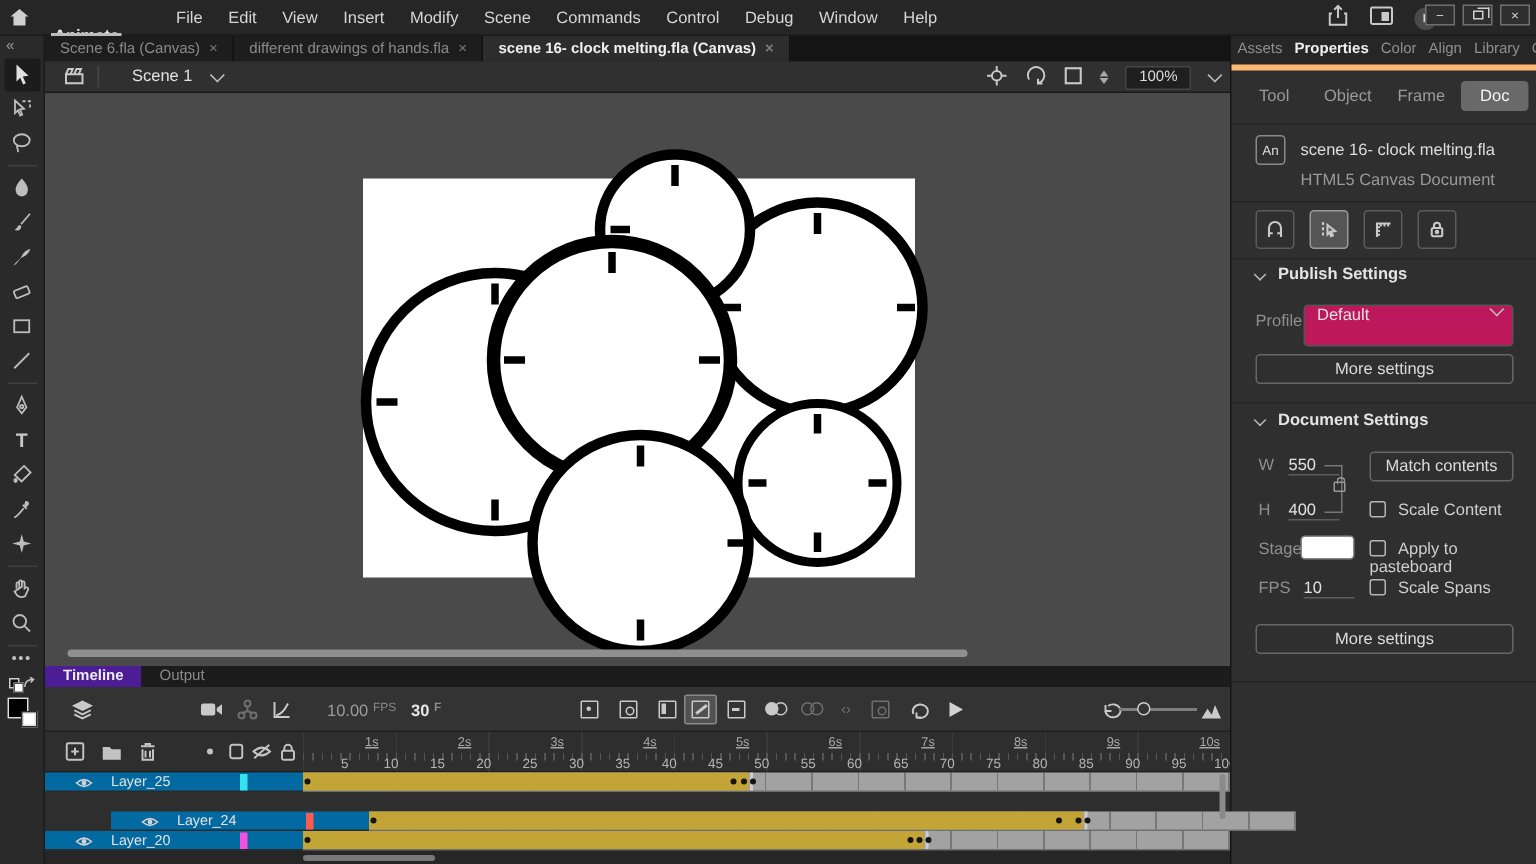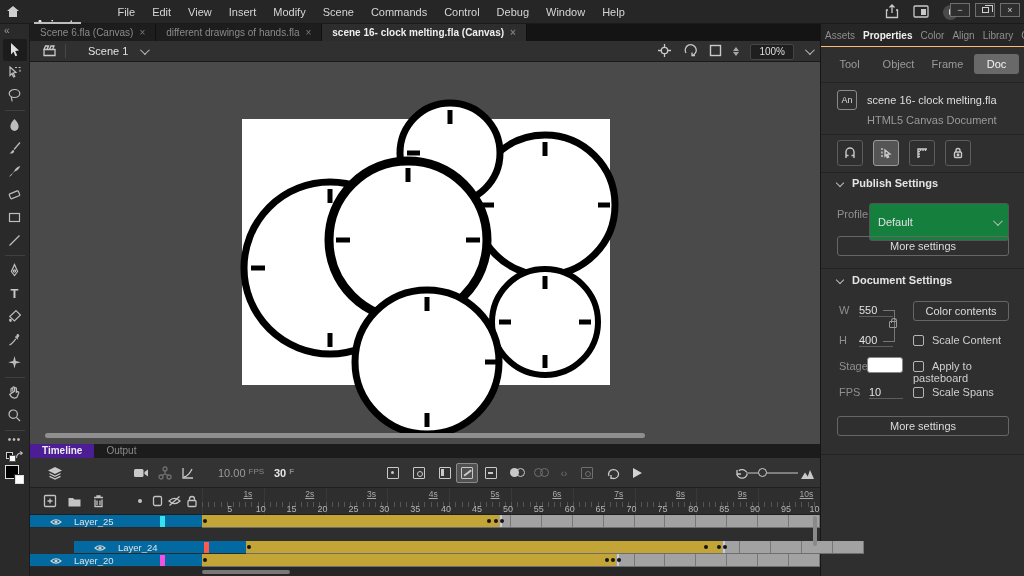--- a/index.html
+++ b/index.html
@@ -55,38 +55,38 @@
   .swatches{position:relative;width:20px;height:20px;margin-top:3px;}
   .sw-stroke{position:absolute;left:0;top:0;width:14px;height:14px;background:#000;border:1px solid #e0e0e0;}
   .sw-fill{position:absolute;right:0;bottom:0;width:11px;height:11px;background:#fff;border:1px solid #2a2a2a;box-shadow:0 0 0 1px #e0e0e0 inset;}
 
   
   .canvas{position:absolute;left:30px;top:62px;width:790px;height:382px;background:#4a4a4a;overflow:hidden;}
   .hscroll{position:absolute;left:15px;bottom:6px;width:600px;height:5px;background:#8f8f8f;border-radius:3px;}
 
   
   .rpanel{position:absolute;left:820px;top:24px;width:204px;height:552px;background:#2f2f2f;border-left:1px solid #161616;}
-  .ptabs{position:absolute;left:0;top:0;width:204px;height:23px;background:#262626;border-bottom:1px solid #fdba74;display:flex;align-items:flex-end;overflow:hidden;}
+  .ptabs{position:absolute;left:0;top:0;width:204px;height:23px;background:#262626;border-bottom:4px solid #fdba74;display:flex;align-items:flex-end;overflow:hidden;}
   .ptab{font-size:10px;color:#8f8f8f;padding:0 4px 5px 4px;white-space:nowrap;overflow:hidden;flex:0 0 auto;max-width:40px;}
   .ptab.active{color:#f0f0f0;font-weight:bold;max-width:60px;}
   .subtabs{position:absolute;left:6px;top:30px;width:192px;display:flex;justify-content:space-between;}
   .subtab{width:45px;height:20px;line-height:20px;text-align:center;color:#9a9a9a;border-radius:3px;}
   .subtab.active{background:#696969;color:#f5f5f5;}
   .rp-div{position:absolute;left:0;width:204px;height:1px;background:#242424;}
   .an-box{position:absolute;left:16px;top:66px;width:20px;height:20px;border:1px solid #8a8a8a;border-radius:3px;color:#dcdcdc;font-size:9px;text-align:center;line-height:18px;}
   .doc-title{position:absolute;left:46px;top:70px;color:#dedede;}
   .doc-sub{position:absolute;left:46px;top:90px;color:#9a9a9a;}
   .snaprow{position:absolute;left:16px;top:116px;display:flex;gap:10px;}
   .snapbtn{width:26px;height:26px;border:1px solid #5c5c5c;border-radius:3px;display:flex;align-items:center;justify-content:center;}
   .snapbtn.active{background:#555;border-color:#9a9a9a;}
   .snapbtn svg{stroke:#c9c9c9;fill:none;stroke-width:1.4;}
   .sec-head{position:absolute;left:16px;display:flex;align-items:center;gap:9px;color:#e4e4e4;font-weight:bold;}
   .sec-chev{display:inline-block;width:6px;height:6px;border-right:1.5px solid #bdbdbd;border-bottom:1.5px solid #bdbdbd;transform:rotate(45deg);}
   .flabel{color:#8f8f8f;}
-  .select{position:absolute;background:#15803d;border:1px solid #555;border-radius:3px;height:38px;display:flex;align-items:center;justify-content:space-between;padding:0 8px;color:#e0e0e0;}
+  .select{position:absolute;background:#be185d;border:1px solid #555;border-radius:3px;height:28px;display:flex;justify-content:space-between;padding:0 8px;color:#e0e0e0;}
   .btn{position:absolute;border:1px solid #666;border-radius:3px;color:#dcdcdc;text-align:center;}
   .val{color:#e0e0e0;border-bottom:1px solid #5d5d5d;min-width:34px;display:inline-block;}
   .cb{display:inline-block;width:11px;height:11px;border:1.5px solid #b5b5b5;border-radius:2px;vertical-align:-2px;margin-right:8px;}
   .stage-swatch{position:absolute;left:46px;top:333px;width:36px;height:16px;background:#fff;border-radius:3px;border:1px solid #888;}
   .linkbr{position:absolute;left:62px;top:286px;width:12px;height:32px;border-right:1px solid #777;border-top:1px solid #777;border-bottom:1px solid #777;}
   .locksm{position:absolute;left:68px;top:297px;width:8px;height:7px;border:1px solid #9a9a9a;border-radius:1px;}
   .locksm:before{content:"";position:absolute;left:1px;top:-4px;width:4px;height:4px;border:1px solid #9a9a9a;border-bottom:none;border-radius:3px 3px 0 0;}
 
   
   .timeline{position:absolute;left:30px;top:444px;width:790px;height:132px;background:#2e2e2e;}
@@ -448,21 +448,21 @@
     <div class="sec-head" style="top:250px">
       <span class="sec-chev"></span>
       <span>Document Settings</span>
     </div>
     <div class="abs flabel" style="left:18px;top:280px">W</div>
     <div class="abs" style="left:38px;top:280px"><span class="val">550</span></div>
     <div class="abs flabel" style="left:18px;top:310px">H</div>
     <div class="abs" style="left:38px;top:310px"><span class="val">400</span></div>
     <div class="linkbr"></div>
     <div class="locksm"></div>
-    <div class="btn" style="left:92px;top:277px;width:96px;height:20px;line-height:18px">Color contents</div>
+    <div class="btn" style="left:92px;top:277px;width:96px;height:20px;line-height:18px">Match contents</div>
     <div class="abs" style="left:92px;top:310px"><span class="cb"></span><span>Scale Content</span></div>
     <div class="abs flabel" style="left:18px;top:336px">Stage</div>
     <div class="stage-swatch"></div>
     <div class="abs" style="left:92px;top:336px"><span class="cb"></span><span>Apply to pasteboard</span></div>
     <div class="abs flabel" style="left:18px;top:362px">FPS</div>
     <div class="abs" style="left:48px;top:362px"><span class="val">10</span></div>
     <div class="abs" style="left:92px;top:362px"><span class="cb"></span><span>Scale Spans</span></div>
     <div class="btn" style="left:16px;top:392px;width:172px;height:20px;line-height:18px">More settings</div>
     <div class="rp-div" style="top:430px"></div>
   </div>

